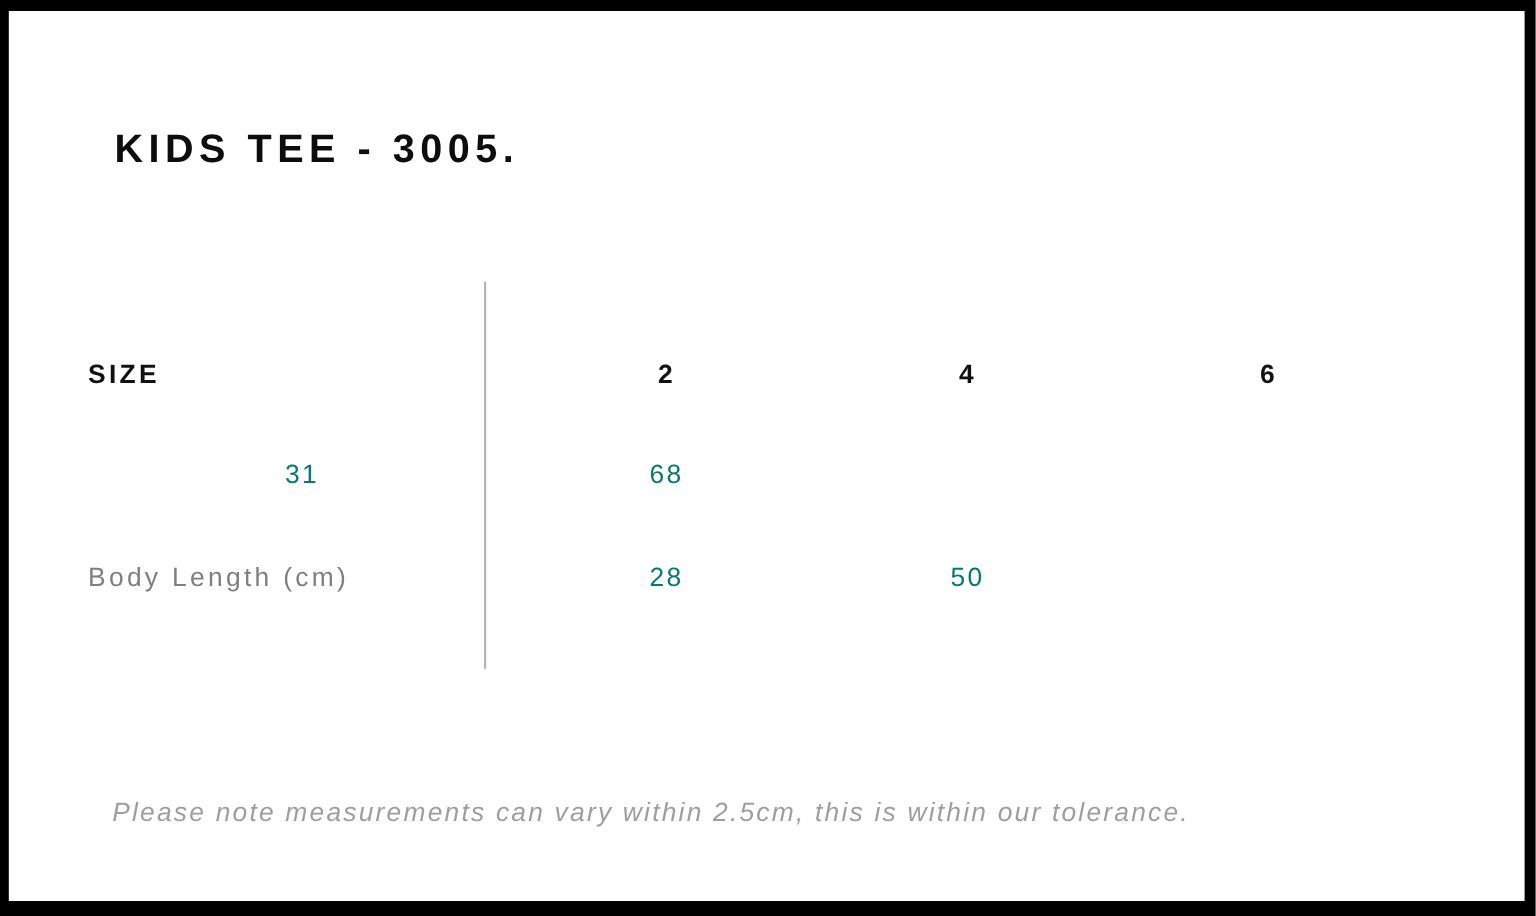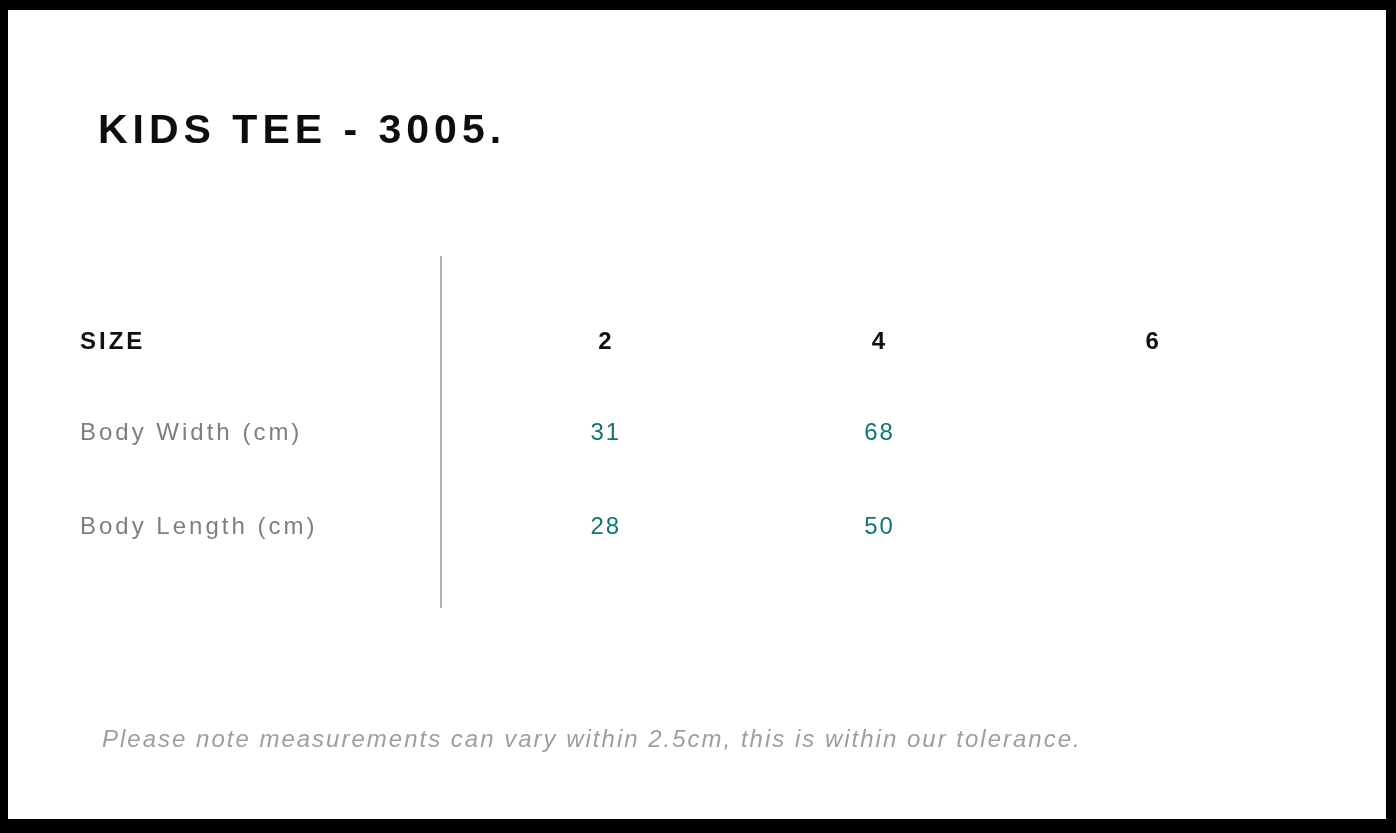--- a/index.html
+++ b/index.html
@@ -21,22 +21,22 @@
     border-color: #000000;
     border-width: 10px 10px 14px 8px;
     box-sizing: border-box;
     pointer-events: none;
     z-index: 5;
   }
   .title {
     position: absolute;
     left: 94px;
     top: 101px;
-    margin: 4px;
-    font-size: 41px;
+    margin: 10px;
+    font-size: 36px;
     line-height: 48px;
     font-weight: 700;
     letter-spacing: 5px;
     color: #0d0d0d;
     white-space: nowrap;
   }
   .divider {
     position: absolute;
     left: 440px;
     top: 256px;
@@ -102,21 +102,20 @@
 <div class="divider"></div>
 
 <div class="t-row header">
   <div class="size-label">SIZE</div>
   <div class="num size-col">2</div>
   <div class="num size-col">4</div>
   <div class="num size-col">6</div>
 </div>
 
 <div class="t-row r1">
-  <div class="row-label">Body Width (cm)</div>
   <div class="num val">31</div>
   <div class="num val">68</div>
 </div>
 
 <div class="t-row r2">
   <div class="row-label">Body Length (cm)</div>
   <div class="num val">28</div>
   <div class="num val">50</div>
 </div>
 

